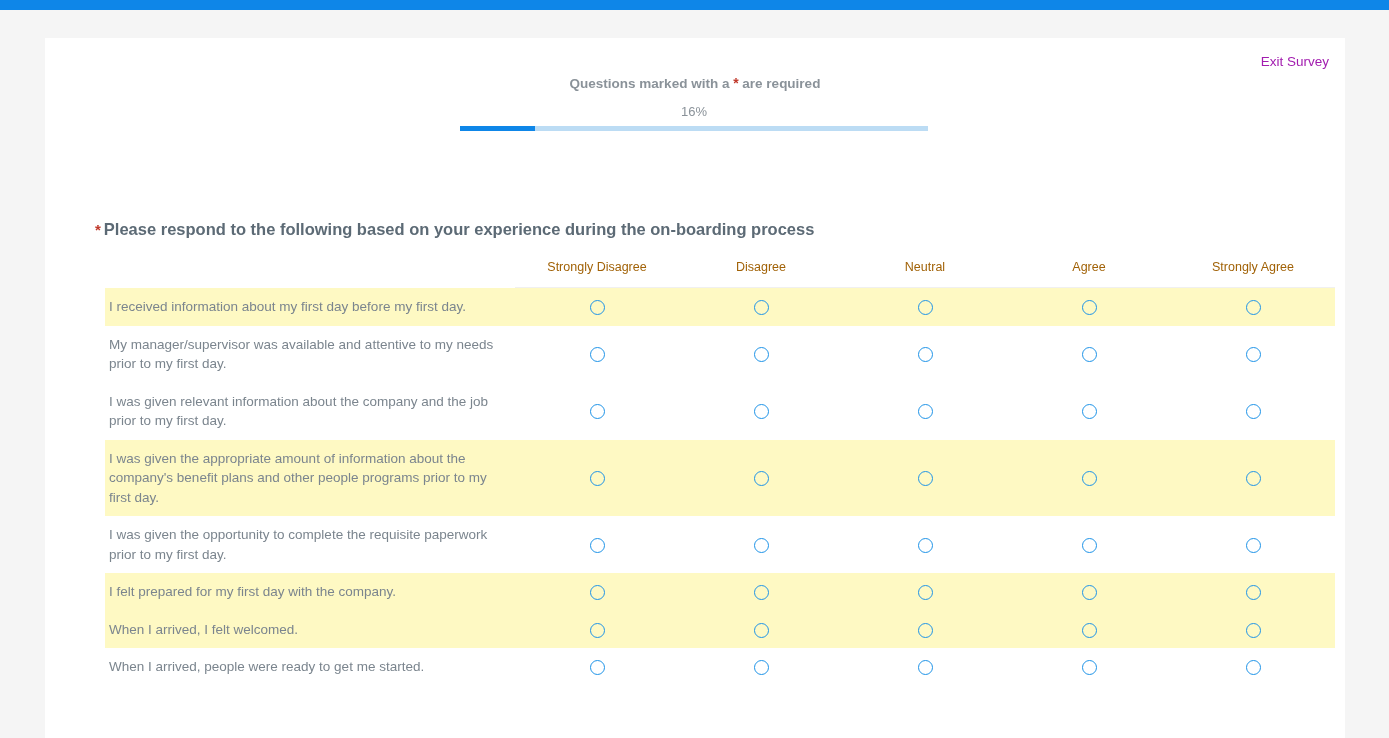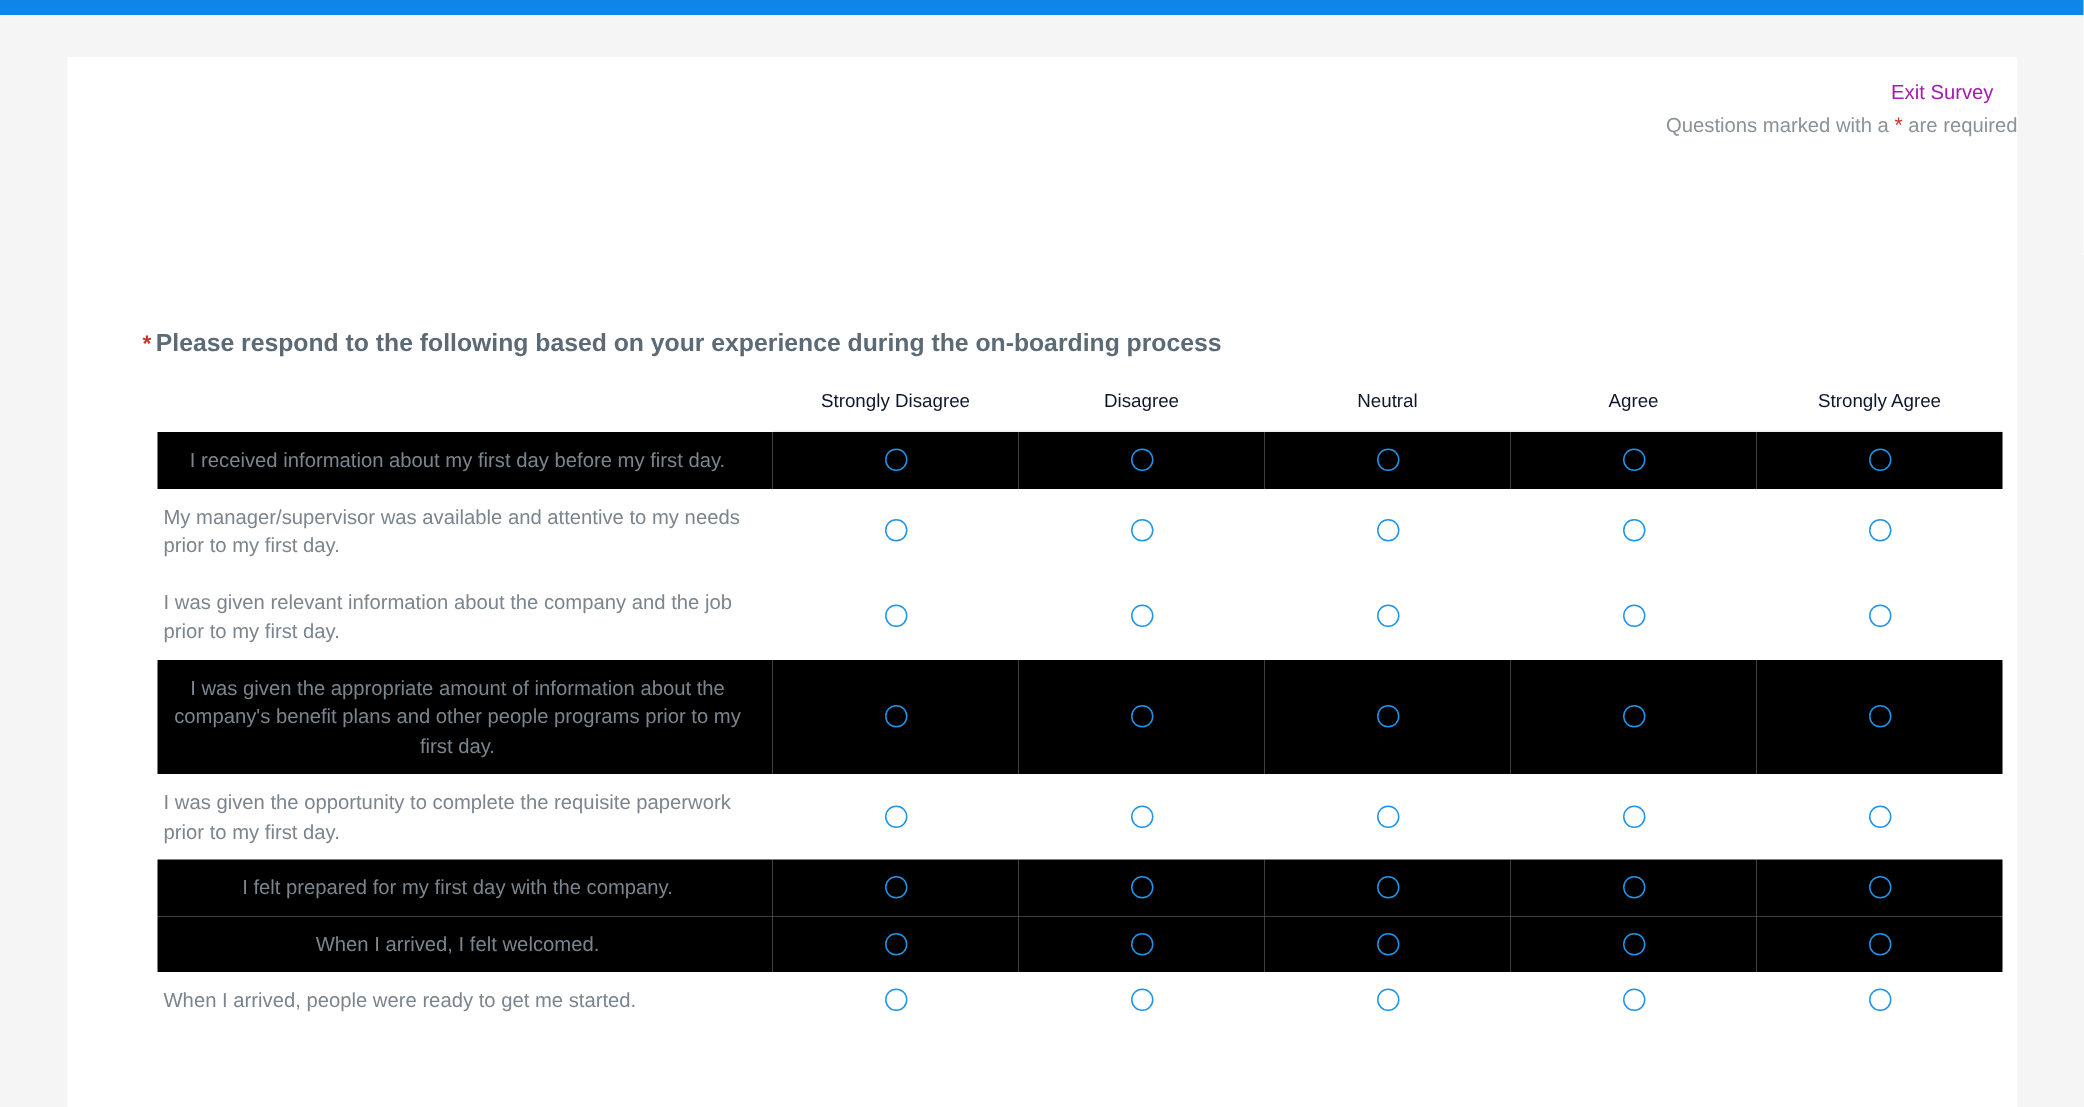--- a/index.html
+++ b/index.html
@@ -44,23 +44,24 @@
     cursor: pointer;
     white-space: nowrap;
   }
 
   
   .required-note {
     position: absolute;
     left: 0;
     top: 37px;
     width: 1300px;
-    text-align: right;
+    text-align: center;
     font-size: 13.5px;
     color: #8a9299;
+    font-weight: bold;
   }
   .required-note .star {
     color: #c0392b;
     font-size: 14px;
   }
 
   
   .progress-wrap {
     position: absolute;
     left: 415px;
@@ -115,32 +116,31 @@
     width: 1230px;
     border-collapse: collapse;
     table-layout: fixed;
   }
   .matrix col.c-label { width: 410px; }
   .matrix col.c-opt   { width: 164px; }
 
   .matrix thead th {
     font-weight: 400;
     font-size: 12.5px;
-    color: #0f172a;
+    color: #a16207;
     padding: 0 0 13px 0;
     text-align: center;
     border-bottom: 1px solid #f0f0f0;
   }
   .matrix thead th.label-head {
     border-bottom: 1px solid #ffffff;
   }
 
   .matrix tbody tr.striped td {
-    background: #000000;
-    text-align: center;
+    background: #fef9c3;
   }
   .matrix tbody td {
     padding: 0;
     vertical-align: middle;
   }
   .matrix td.label-cell {
     font-size: 13.5px;
     color: #7b858e;
     line-height: 19.5px;
     padding: 9px 14px 9px 4px;
@@ -167,20 +167,26 @@
 <div class="topbar"></div>
 
 <div class="card">
 
   <a class="exit-survey" href="#">Exit Survey</a>
 
   <div class="required-note">
     <span>Questions marked with a </span><span class="star">*</span><span> are required</span>
   </div>
 
+  <div class="progress-wrap">
+    <div class="progress-pct">16%</div>
+    <div class="progress-track">
+      <div class="progress-fill" id="progress-fill" style="width: 16%;"></div>
+    </div>
+  </div>
 
   <div class="question-block">
     <div class="question-title">
       <span class="star">*</span><span>Please respond to the following based on your experience during the on-boarding process</span>
     </div>
   </div>
 
   <table class="matrix" id="matrix-table">
     <colgroup>
       <col class="c-label">

